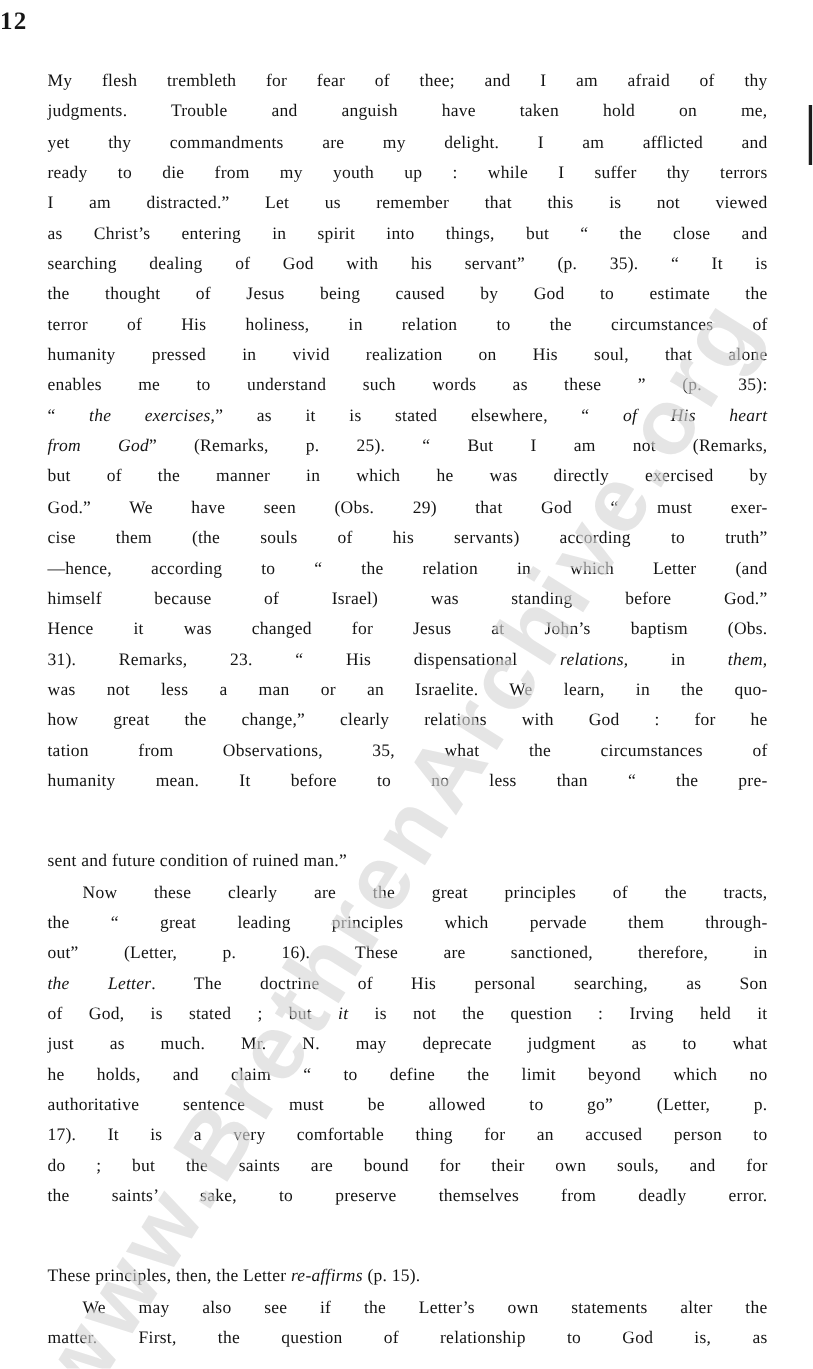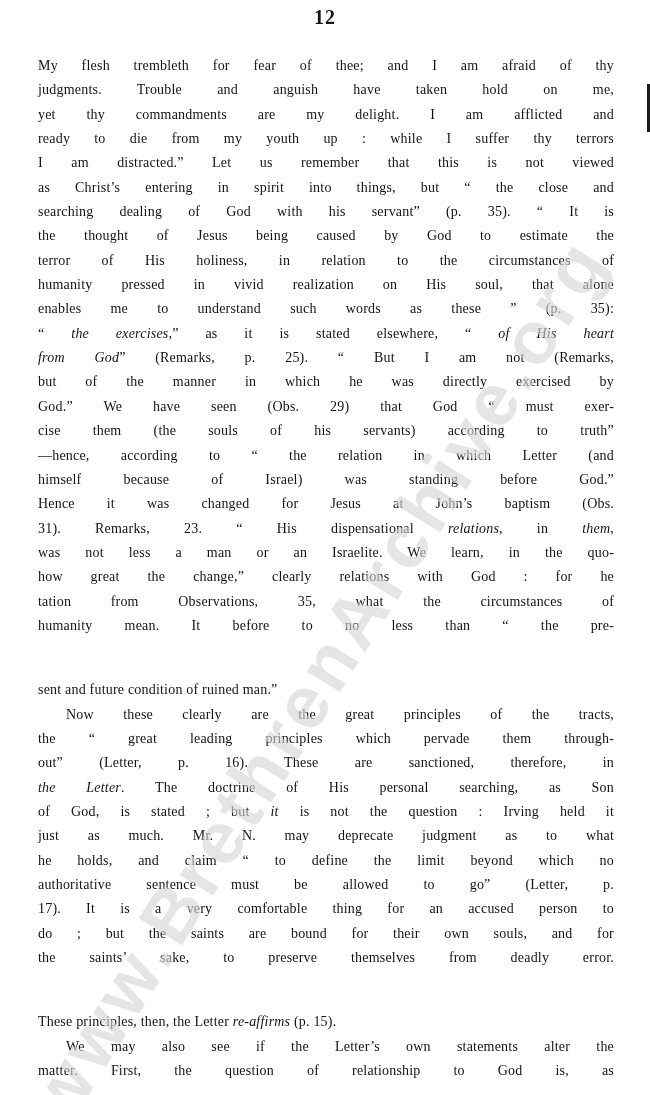--- a/index.html
+++ b/index.html
@@ -14,21 +14,20 @@
     background: #ffffff;
     overflow: hidden;
     font-family: "Liberation Serif", "DejaVu Serif", serif;
     color: #131313;
   }
   .page-number {
     position: absolute;
     top: 6px;
     left: 0;
     width: 650px;
-    text-align: center;
     font-size: 20px;
     font-weight: bold;
     letter-spacing: 1px;
     color: #161616;
   }
   .text-block {
     position: absolute;
     left: 38px;
     top: 54px;
     width: 576px;

